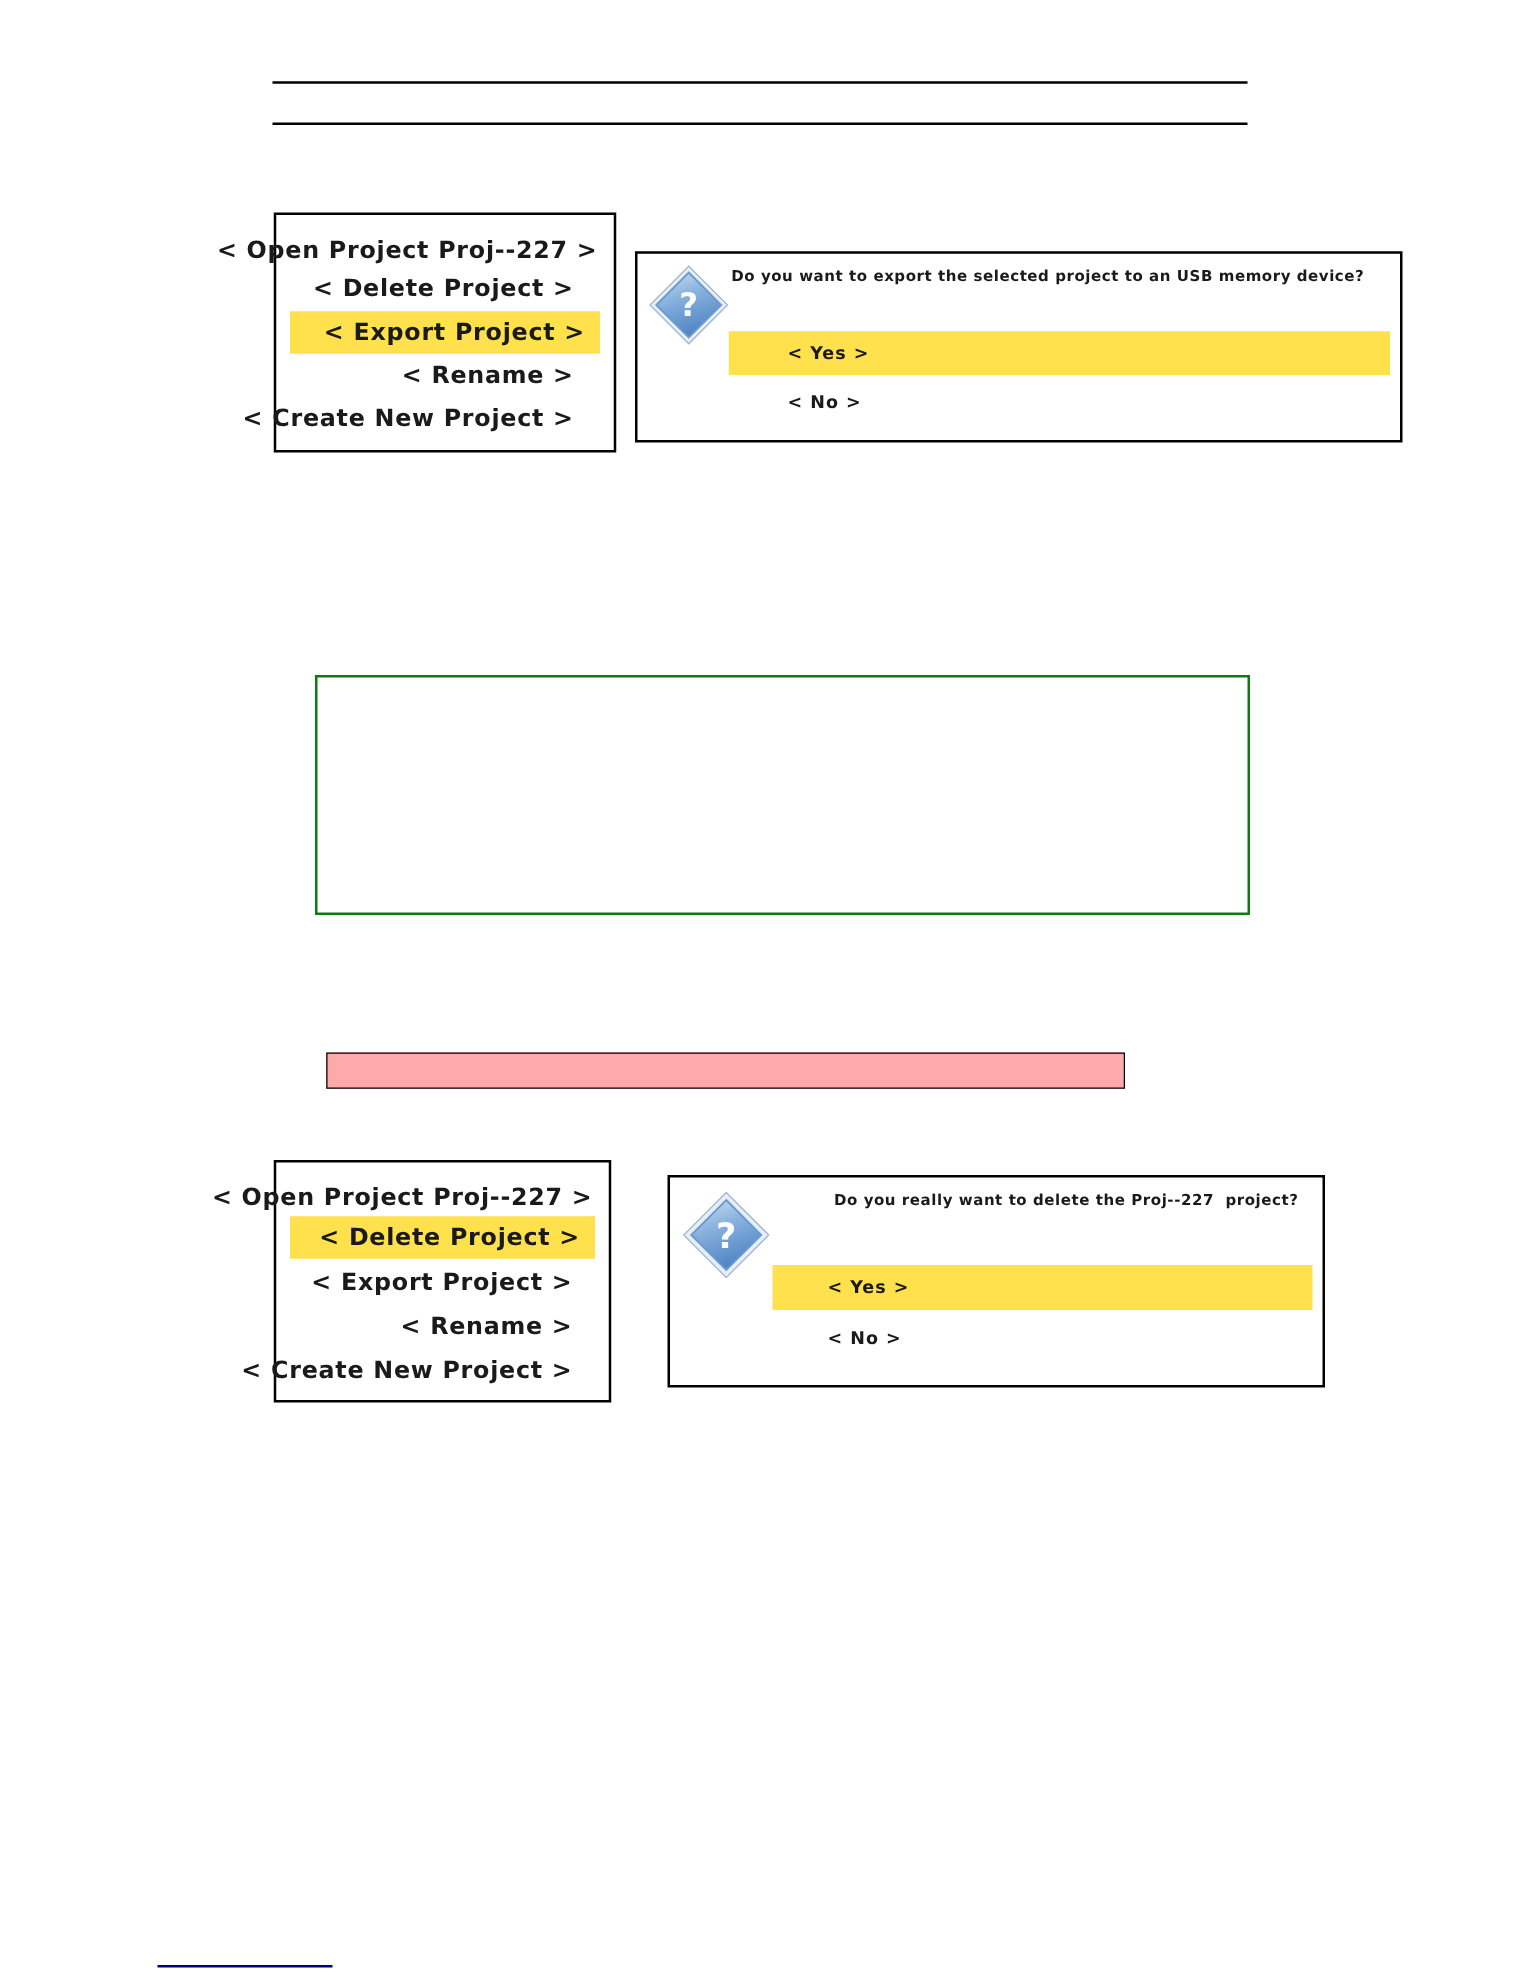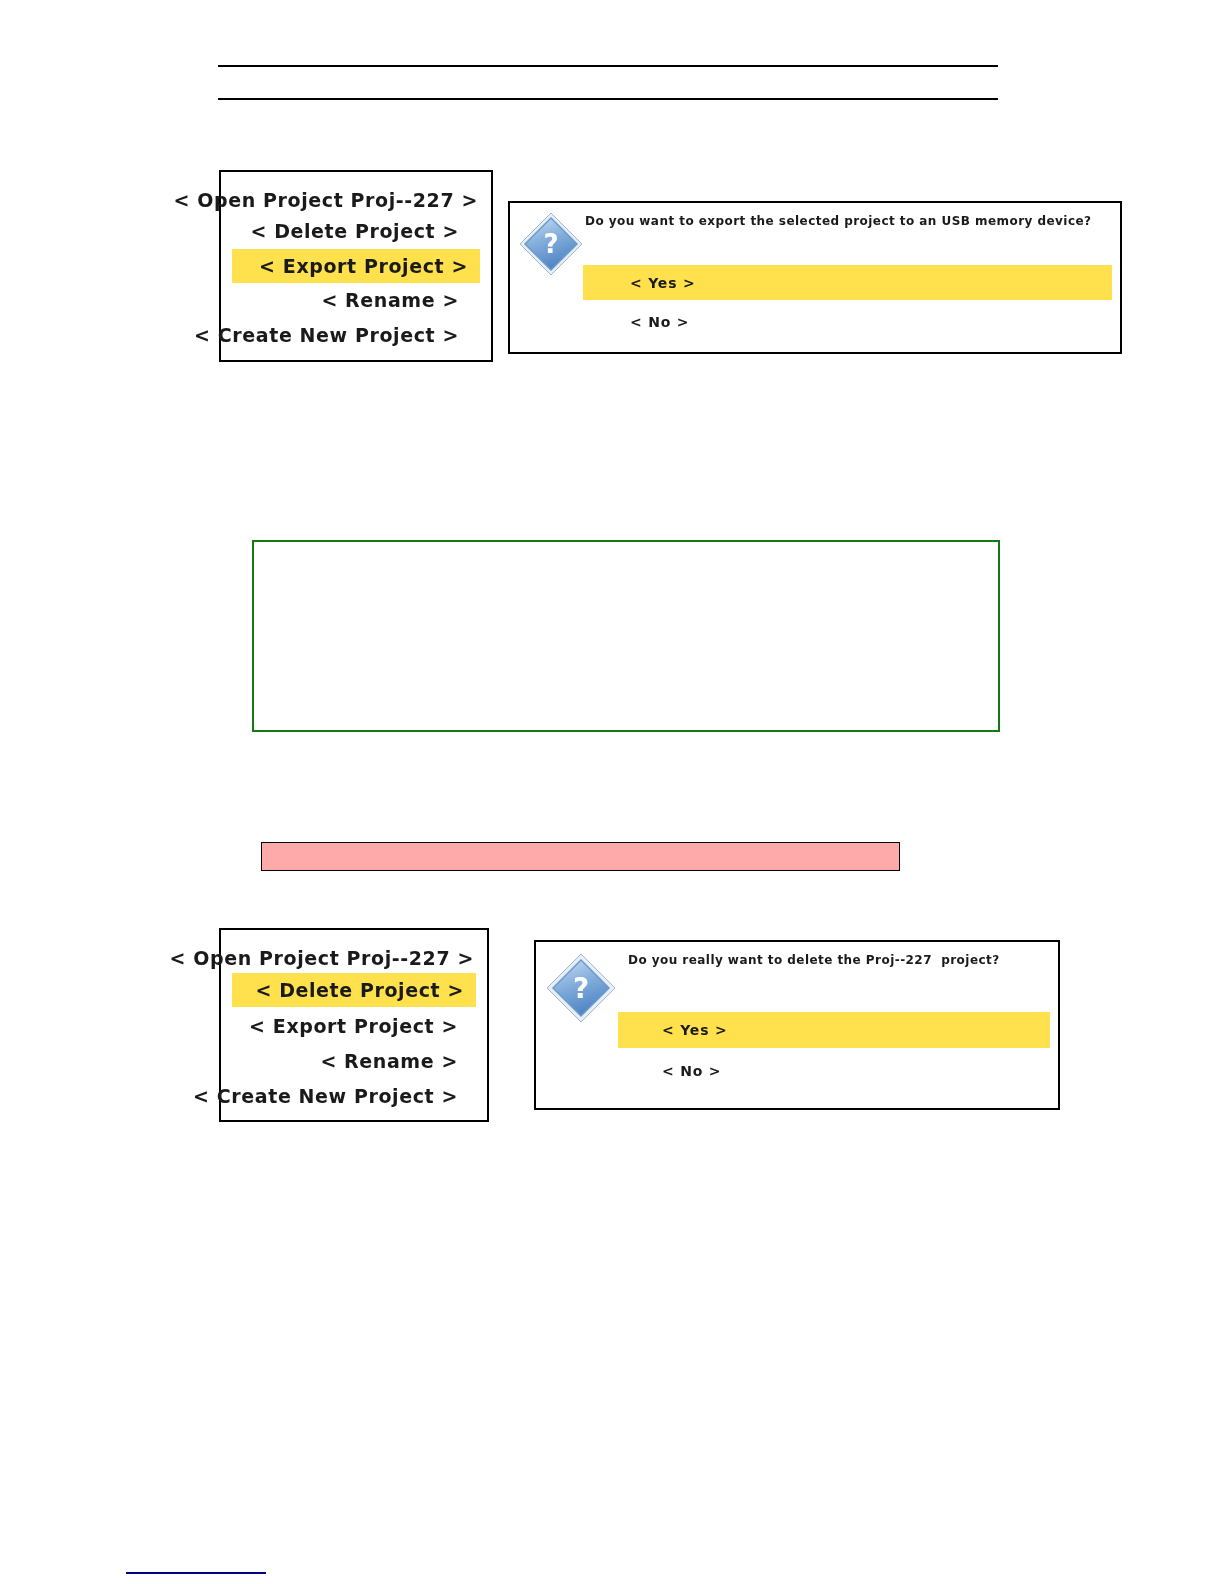--- a/index.html
+++ b/index.html
@@ -192,21 +192,21 @@
           <stop offset="0%" stop-color="#cfe0f2"></stop>
           <stop offset="45%" stop-color="#89b2de"></stop>
           <stop offset="100%" stop-color="#5186c4"></stop>
         </linearGradient>
       </defs>
       <polygon points="36,2 70,36 36,70 2,36" fill="#e8eef6" stroke="#9fb6cf" stroke-width="1"></polygon>
       <polygon points="36,8 64,36 36,64 8,36" fill="url(#qgrad2)" stroke="#6b9ad0" stroke-width="1.5"></polygon>
       <text x="36" y="46" font-family="DejaVu Sans, sans-serif" font-size="28" font-weight="bold" fill="#ffffff" text-anchor="middle">?</text>
     </svg>
 
-    <div class="dialog-message" style="left:92px; top:12px; width:430px;">Do you really want to delete the Proj--227  project?</div>
+    <div class="dialog-message" style="left:102px; top:12px; width:430px;text-align:center;">Do you really want to delete the Proj--227  project?</div>
 
     <div class="dialog-choice highlight" style="left:82px; top:70px; width:432px; height:36px; padding-left:44px;">
       <span>&lt; Yes &gt;</span>
     </div>
 
     <div class="dialog-choice" style="left:82px; top:116px; width:432px; height:26px; padding-left:44px;">
       <span>&lt; No &gt;</span>
     </div>
   </div>
 

